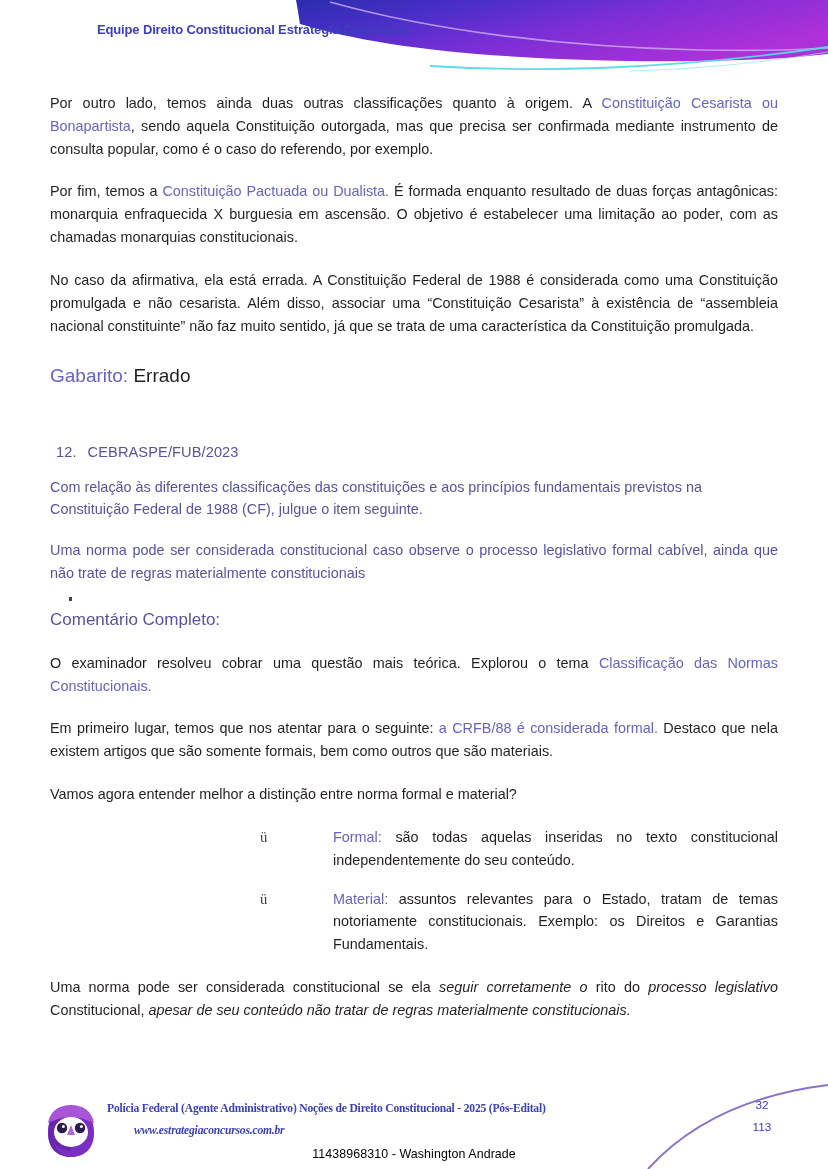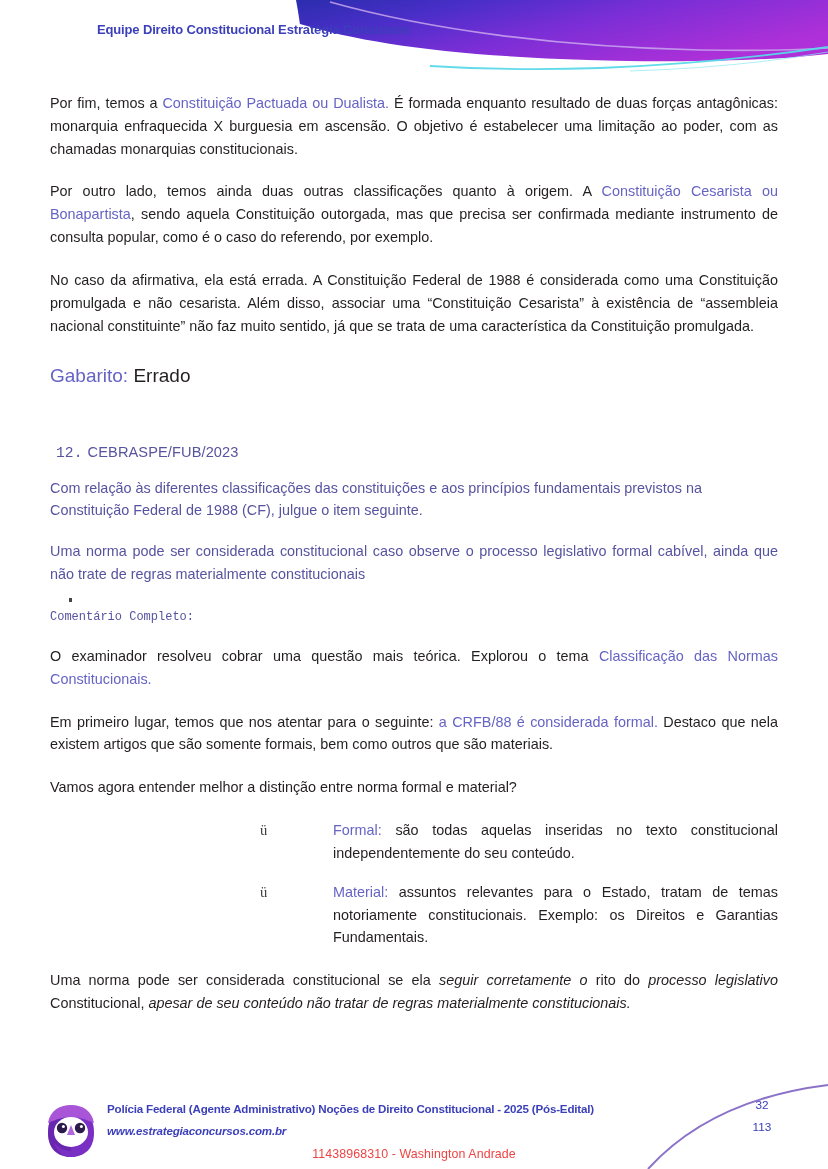--- a/index.html
+++ b/index.html
@@ -90,45 +90,44 @@
   .gabarito .label { color: #6563c4; }
 
   
   .q-heading {
     margin: 52px 0 16px 0;
     font-size: 14.6px;
     color: #56539f;
     letter-spacing: 0.1px;
     padding-left: 6px;
   }
-  .q-heading .qnum { margin-right: 5px; font-family: Liberation Mono, monospace; }
+  .q-heading .qnum { margin-right: 11px; }
 
   
   p.q-statement {
     margin: 0 0 18px 0;
     font-size: 14.4px;
     line-height: 1.585;
     color: #56539f;
     text-align: left;
   }
   p.q-item {
     margin: 0 0 22px 0;
     font-size: 14.4px;
     line-height: 1.585;
     color: #56539f;
     text-align: justify;
   }
 
   .comment-heading {
     position: relative;
     margin: 8px 0 18px 0;
-    font-size: 12px;
+    font-size: 17px;
     line-height: 1.585;
     color: #56539f;
-    font-family: Liberation Mono, monospace;
   }
   .artifact-dot {
     position: absolute;
     left: 19px;
     top: -10px;
     width: 3px;
     height: 4px;
     background: #444;
   }
 
@@ -178,50 +177,51 @@
     left: 40px;
     bottom: 8px;
     width: 62px;
     height: 62px;
   }
   .footer-text {
     position: absolute;
     left: 107px;
     bottom: 28px;
     color: #3b3fba;
-    font-family: Liberation Sans, sans-serif;
+    font-family: Liberation Serif, serif;
     font-size: 11.6px;
     font-weight: bold;
     line-height: 1.85;
     letter-spacing: -0.2px;
     white-space: nowrap;
   }
   .footer-text .site {
     display: block;
     font-style: italic;
+    margin-left: 27px;
   }
   .page-nums {
     position: absolute;
     right: 46px;
     bottom: 30px;
     text-align: center;
     color: #3b3fba;
     font-family: "Liberation Sans", sans-serif;
     font-size: 11.8px;
     line-height: 1.85;
     width: 40px;
   }
   .page-nums span { display: block; }
   .watermark {
     position: absolute;
     left: 0;
     bottom: 8px;
     width: 828px;
     text-align: center;
-    color: #ef4444;
+    color: #000000;
     font-family: "Liberation Sans", sans-serif;
     font-size: 12.4px;
     letter-spacing: 0.1px;
   }
 </style>
 </head>
 <body>
 
 <div class="page">
 
@@ -251,25 +251,25 @@
       <path d="M 828 52 C 770 62 700 69 630 71" fill="none" stroke="#8ee7f2" stroke-width="1.1" opacity="0.7"></path>
     </svg>
     <div class="header-text">
       <span>Equipe Direito Constitucional Estratégia Concursos</span>
     </div>
   </div>
 
   <div class="content">
 
     <p class="para">
+      <span>Por outro lado, temos ainda duas outras classificações quanto à origem. A </span><span class="hl">Constituição Cesarista ou Bonapartista</span><span>, sendo aquela Constituição outorgada, mas que precisa ser confirmada mediante instrumento de consulta popular, como é o caso do referendo, por exemplo.</span>
+    </p>
+
+    <p class="para">
       <span>Por fim, temos a </span><span class="hl">Constituição Pactuada ou Dualista.</span><span>  É formada enquanto resultado de duas forças antagônicas: monarquia enfraquecida X burguesia em ascensão. O objetivo é estabelecer uma limitação ao poder, com as chamadas monarquias constitucionais.</span>
-    </p>
-
-    <p class="para">
-      <span>Por outro lado, temos ainda duas outras classificações quanto à origem. A </span><span class="hl">Constituição Cesarista ou Bonapartista</span><span>, sendo aquela Constituição outorgada, mas que precisa ser confirmada mediante instrumento de consulta popular, como é o caso do referendo, por exemplo.</span>
     </p>
 
     <p class="para">No caso da afirmativa, ela está errada. A Constituição Federal de 1988 é considerada como uma Constituição promulgada e não cesarista. Além disso, associar uma “Constituição Cesarista” à existência de “assembleia nacional constituinte” não faz muito sentido, já que se trata de uma característica da Constituição promulgada.</p>
 
     <p class="gabarito">
       <span class="label">Gabarito:</span><span> Errado</span>
     </p>
 
     <div class="q-heading">
       <span class="qnum">12.</span><span>CEBRASPE/FUB/2023</span>

